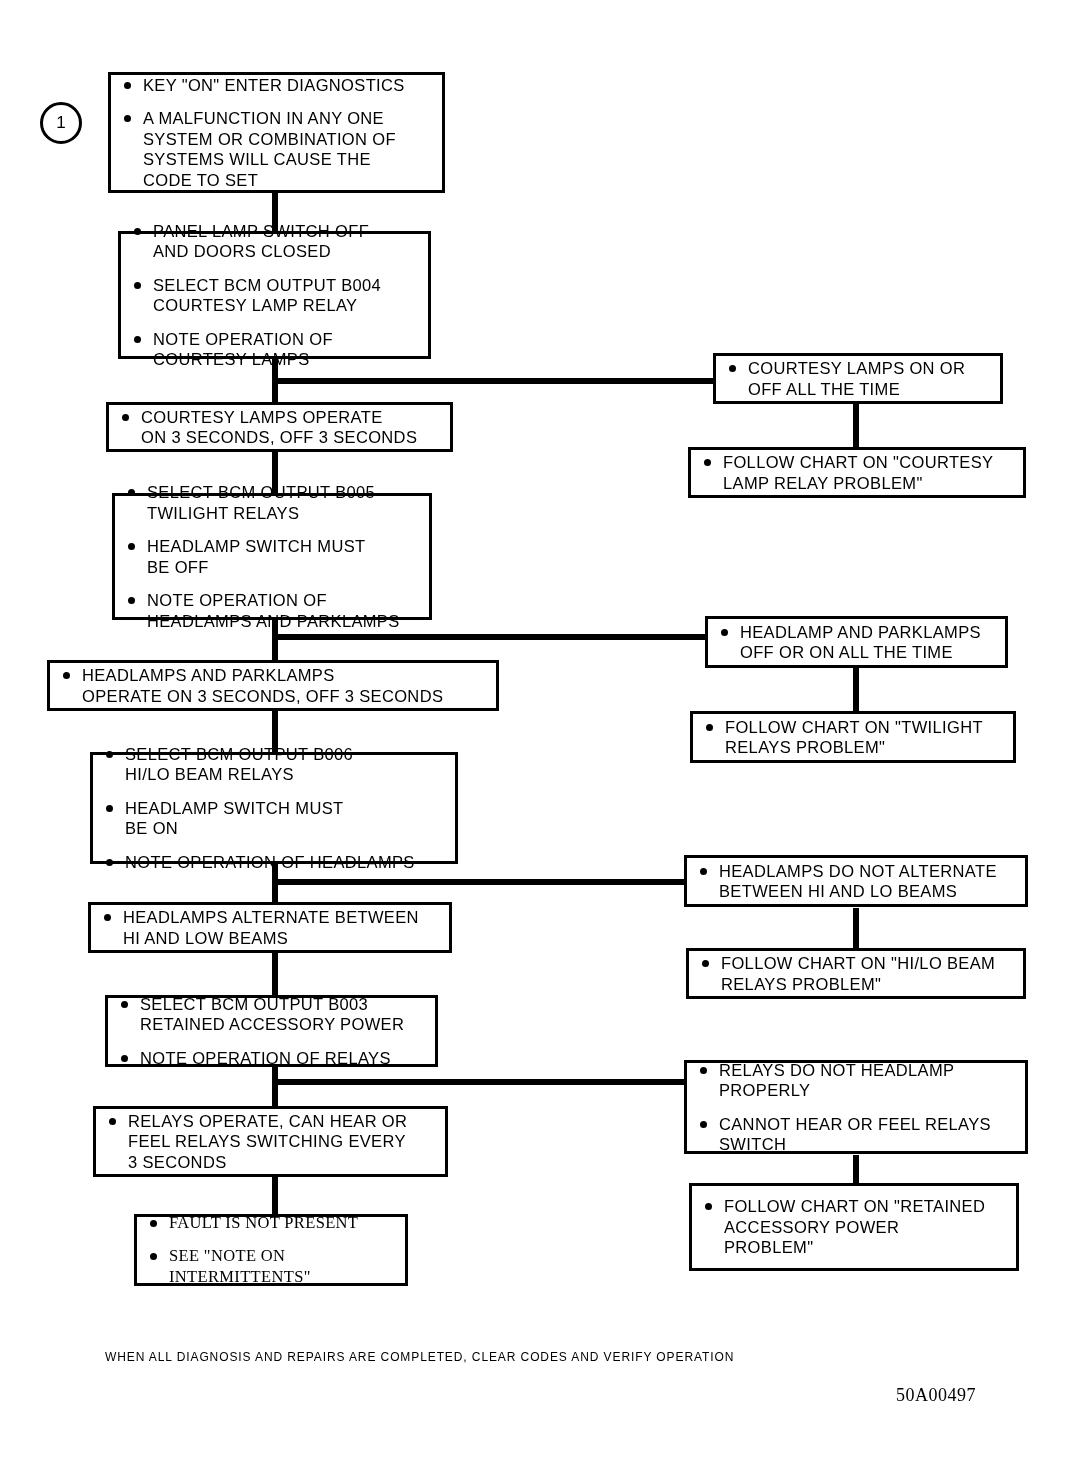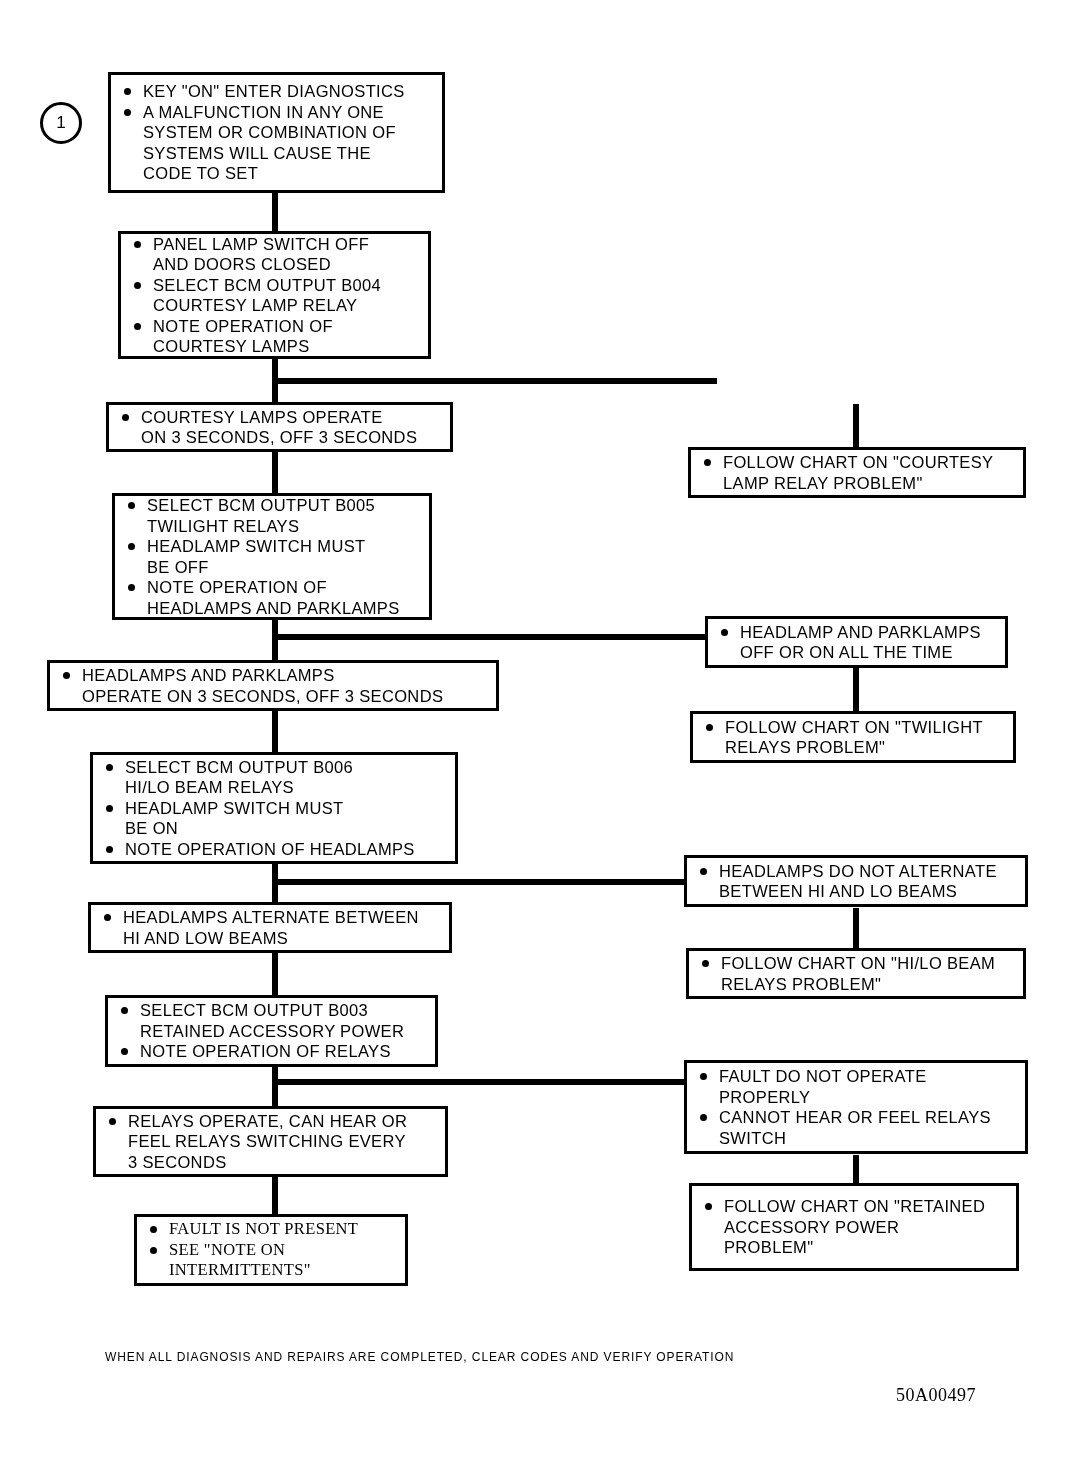--- a/index.html
+++ b/index.html
@@ -37,21 +37,21 @@
   .box li {
     position: relative;
     padding-left: 22px;
     margin: 0;
     font-size: 16.5px;
     line-height: 20.5px;
     letter-spacing: 0.35px;
     white-space: pre-line;
     font-weight: 500;
   }
-  .box li + li { margin-top: 0px; }
+  .box li + li { margin-top: 13px; }
   .box li::before {
     content: "";
     position: absolute;
     left: 3px;
     top: 7px;
     width: 7px;
     height: 7px;
     border-radius: 50%;
     background: #000;
   }
@@ -229,20 +229,28 @@
   <div class="box" style="left:134px; top:1214px; width:274px; height:72px;font-family:Liberation Serif, serif;">
     <div class="box-inner">
       <ul>
         <li>FAULT IS NOT PRESENT</li>
         <li>SEE "NOTE ON
 INTERMITTENTS"</li>
       </ul>
     </div>
   </div>
 
+  <div class="box" style="left:713px; top:353px; width:290px; height:51px;">
+    <div class="box-inner">
+      <ul>
+        <li>COURTESY LAMPS ON OR
+OFF ALL THE TIME</li>
+      </ul>
+    </div>
+  </div>
 
   <div class="box" style="left:688px; top:447px; width:338px; height:51px;">
     <div class="box-inner">
       <ul>
         <li>FOLLOW CHART ON "COURTESY
 LAMP RELAY PROBLEM"</li>
       </ul>
     </div>
   </div>
 
@@ -278,21 +286,21 @@
       <ul>
         <li>FOLLOW CHART ON "HI/LO BEAM
 RELAYS PROBLEM"</li>
       </ul>
     </div>
   </div>
 
   <div class="box" style="left:684px; top:1060px; width:344px; height:94px;">
     <div class="box-inner">
       <ul>
-        <li>FAULT DO NOT OPERATE
+        <li>RELAYS DO NOT HEADLAMP
 PROPERLY</li>
         <li>CANNOT HEAR OR FEEL RELAYS
 SWITCH</li>
       </ul>
     </div>
   </div>
 
   <div class="box" style="left:689px; top:1183px; width:330px; height:88px;">
     <div class="box-inner">
       <ul>

